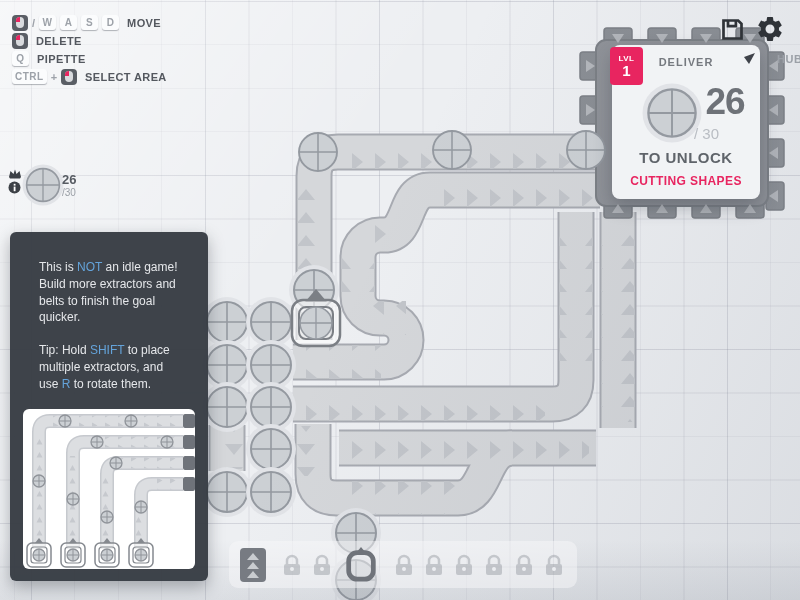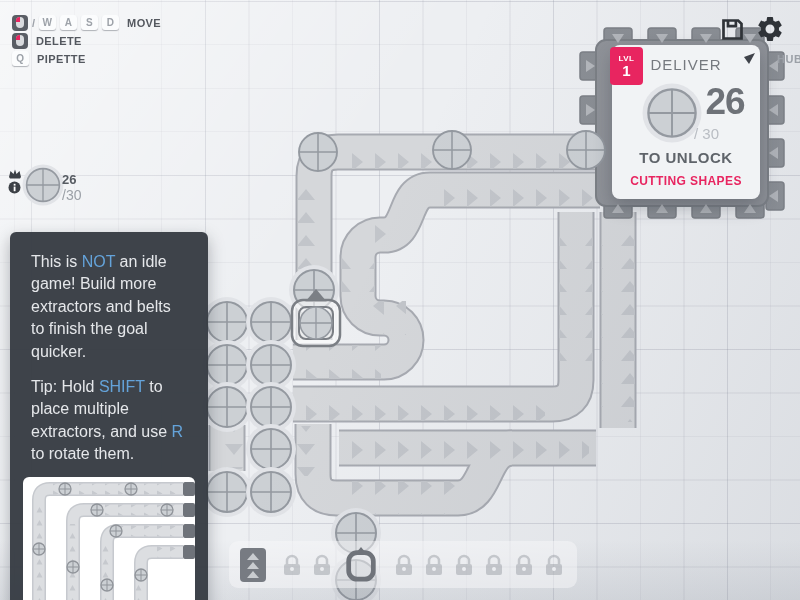--- a/index.html
+++ b/index.html
@@ -26,41 +26,41 @@
     box-shadow:0 1px 1px rgba(90,95,105,.45);color:#9da2a9;font-size:10px;font-weight:bold;
     display:inline-flex;align-items:center;justify-content:center;letter-spacing:.5px}
   .hk-label{color:#54585f;font-size:11px;font-weight:bold;letter-spacing:.4px;margin-left:4px}
   .hk-sep{color:#9da2a9;font-size:11px;font-weight:bold}
 
   
   .pin{position:absolute;left:6px;top:162px;width:110px;height:48px}
   .pin .icons{position:absolute;left:2px;top:6px}
   .pin .nums{position:absolute;left:56px;top:10px}
   .pin-val{font-size:13px;font-weight:bold;color:#565b62}
-  .pin-total{font-size:14px;color:#9ba0a7}
+  .pin-total{font-size:10px;color:#9ba0a7}
 
   
   .tut{position:absolute;left:10px;top:232px;width:198px;box-sizing:border-box;
     background:rgba(56,61,68,.97);border-radius:6px;padding:11px 13px 12px 13px;
     box-shadow:0 6px 16px rgba(40,45,55,.35)}
   .tut h4{margin:0 0 5px 0;font-size:12px;font-weight:bold;color:#8f959c;letter-spacing:.5px}
-  .tut p{margin:8px;font-size:16px;line-height:1.4;color:#e5e7ea}
+  .tut p{margin:16px;font-size:12px;line-height:1.4;color:#e5e7ea}
   .tut p + p{margin-top:13px}
   .tut .hl{color:#64a3da}
   .tut .illus{margin-top:11px;background:#fff;border-radius:6px;width:172px;height:160px}
 
   
   .goal{position:absolute;left:612px;top:45px;width:148px;height:154px;background:rgba(245,246,248,.97);
     border-radius:8px;box-shadow:0 8px 18px rgba(40,45,55,.3)}
   .lvl{position:absolute;left:-2px;top:2px;width:33px;height:38px;border-radius:4px;
     display:flex;flex-direction:column;align-items:center;justify-content:center;color:#fff}
   .lvl .t1{font-size:8px;font-weight:bold;letter-spacing:.5px;line-height:9px}
   .lvl .t2{font-size:15px;font-weight:bold;line-height:16px}
   .goal .deliver{position:absolute;left:0;right:0;top:11px;text-align:center;
-    font-size:15px;font-weight:normal;color:#75797f;letter-spacing:1px}
+    font-size:11px;font-weight:bold;color:#75797f;letter-spacing:1px}
   .goal .amount{position:absolute;left:82px;width:62px;top:36px;text-align:center;
     font-size:37px;font-weight:bold;color:#6e7278;letter-spacing:-1px}
   .goal .oftotal{position:absolute;left:82px;width:62px;top:80px;text-align:left;font-size:15px;color:#b9bdc3}
   .goal .unlock{position:absolute;left:0;right:0;top:104px;text-align:center;
     font-size:15px;font-weight:bold;color:#5f646a;letter-spacing:.5px}
   .goal .reward{position:absolute;left:0;right:0;top:129px;text-align:center;
     font-size:12px;font-weight:bold;letter-spacing:.4px}
   .hubmark{position:absolute;left:744px;top:53px;display:inline-flex;align-items:center;gap:21px;
     font-size:11px;font-weight:bold;color:#9ba0a7;letter-spacing:.5px}
 
@@ -299,20 +299,31 @@
           <rect x="2" y="1" width="8" height="11" rx="4" fill="#d9dbde"></rect>
           <path d="M6 1 A4 3.6 0 0 0 2 4.6 L2 6 L6 6 Z" fill="#e82560"></path>
         </svg>
     </span>
     <span class="hk-label">DELETE</span>
   </div>
   <div class="hk-row" style="left:12px;top:50px">
     <span class="kcap">Q</span>
     <span class="hk-label">PIPETTE</span>
   </div>
+  <div class="hk-row" style="left:12px;top:68px">
+    <span class="kcap">CTRL</span>
+    <span class="hk-sep">+</span>
+    <span class="kbadge">
+      <svg width="12" height="13" viewBox="0 0 12 13">
+          <rect x="2" y="1" width="8" height="11" rx="4" fill="#d9dbde"></rect>
+          <path d="M6 1 A4 3.6 0 0 0 2 4.6 L2 6 L6 6 Z" fill="#e82560"></path>
+        </svg>
+    </span>
+    <span class="hk-label">SELECT AREA</span>
+  </div>
 
   <div class="pin">
     <div class="icons">
       <svg width="14" height="11" viewBox="0 0 14 11">
         <polygon points="1,9 2.5,3 5.5,6 7,1.5 8.5,6 11.5,3 13,9 12,10.5 2,10.5" fill="#3c4046"></polygon>
       </svg>
       <svg width="13" height="13" viewBox="0 0 13 13" style="margin-top:2px">
         <circle cx="6.5" cy="6.5" r="6" fill="#3c4046"></circle>
         <rect x="5.7" y="2.8" width="1.8" height="1.8" fill="#fff"></rect>
         <rect x="5.7" y="5.6" width="1.8" height="4.6" fill="#fff"></rect>

